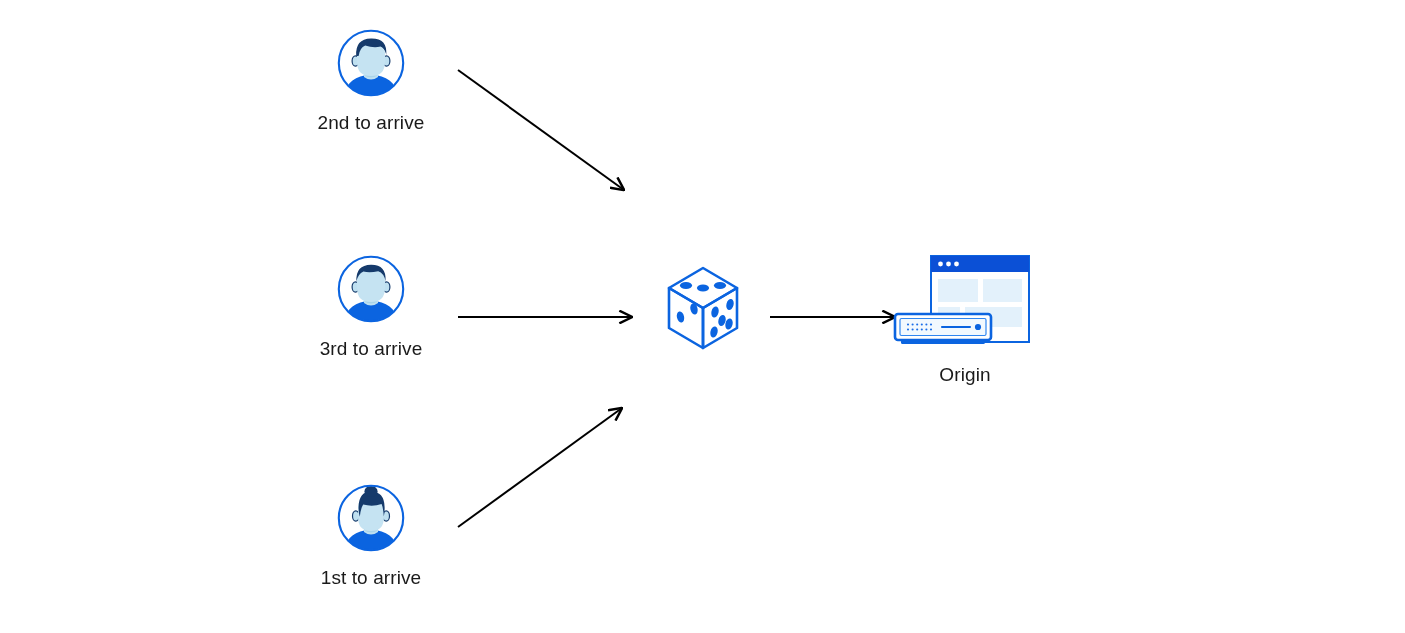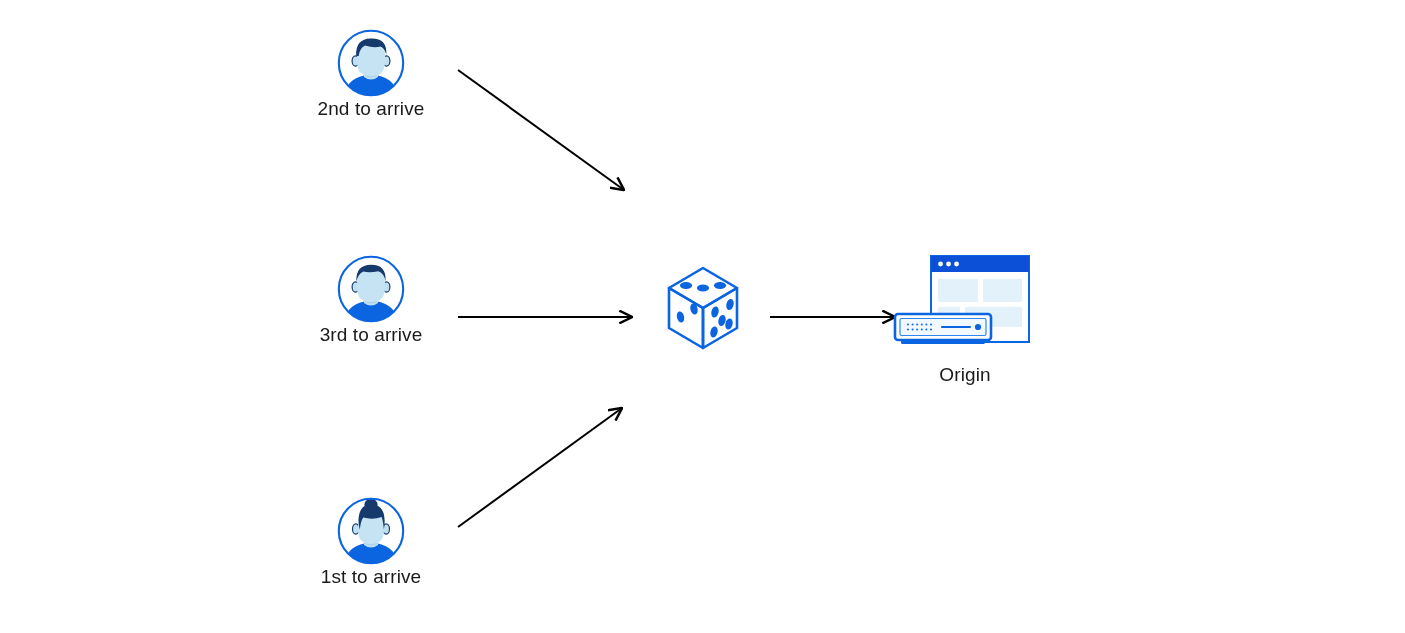--- a/index.html
+++ b/index.html
@@ -26,21 +26,21 @@
     flex-direction: column;
     align-items: center;
   }
   .node-label {
     font-size: 19px;
     color: #1a1a1a;
     line-height: 1.2;
     white-space: nowrap;
     letter-spacing: 0.1px;
   }
-  .avatar-node .node-label { }
+  .avatar-node .node-label { margin-top: 14px; }
   .origin-node .node-label { }
   svg { display: block; overflow: visible; }
   .arrow-layer {
     position: absolute;
     left: 0; top: 0;
     width: 1405px;
     height: 633px;
     pointer-events: none;
   }
 </style>
@@ -118,21 +118,21 @@
           <path d="M21 25 q0 -12 14 -12 q14 0 14 12 v9 q0 14 -14 14 q-14 0 -14 -14 z" fill="#c5e3f2"></path>
 
           <path d="M20.4 27.6 q-1 -16.6 14.6 -16.8 q15.6 -0.2 14.6 16.6 q-1.6 -8.4 -7.4 -10.2 q-8.4 2 -14.8 0.4 q-5.4 2.4 -7 10 z" fill="#153a6b"></path>
         </g>
         <circle cx="35" cy="35" r="32.2" fill="none" stroke="#0b64e0" stroke-width="2.1"></circle>
       </svg>
     </span>
     <span class="node-label">3rd to arrive</span>
   </div>
 
-  <div class="node avatar-node" style="left:311px; top:496px; width:120px;text-align:center;">
+  <div class="node avatar-node" style="left:311px; top:483px; width:120px;text-align:center;">
     <span>
       <svg width="70" height="70" viewBox="0 0 70 70">
         <defs>
             <clipPath id="cl1">
               <circle cx="35" cy="35" r="32"></circle>
             </clipPath>
           </defs>
         <g clip-path="url(#cl1)">
           <rect x="0" y="0" width="70" height="70" fill="#ffffff"></rect>
           <path d="M35 47 C16 47 8 58 7 74 L63 74 C62 58 54 47 35 47 Z" fill="#0b64e0"></path>

